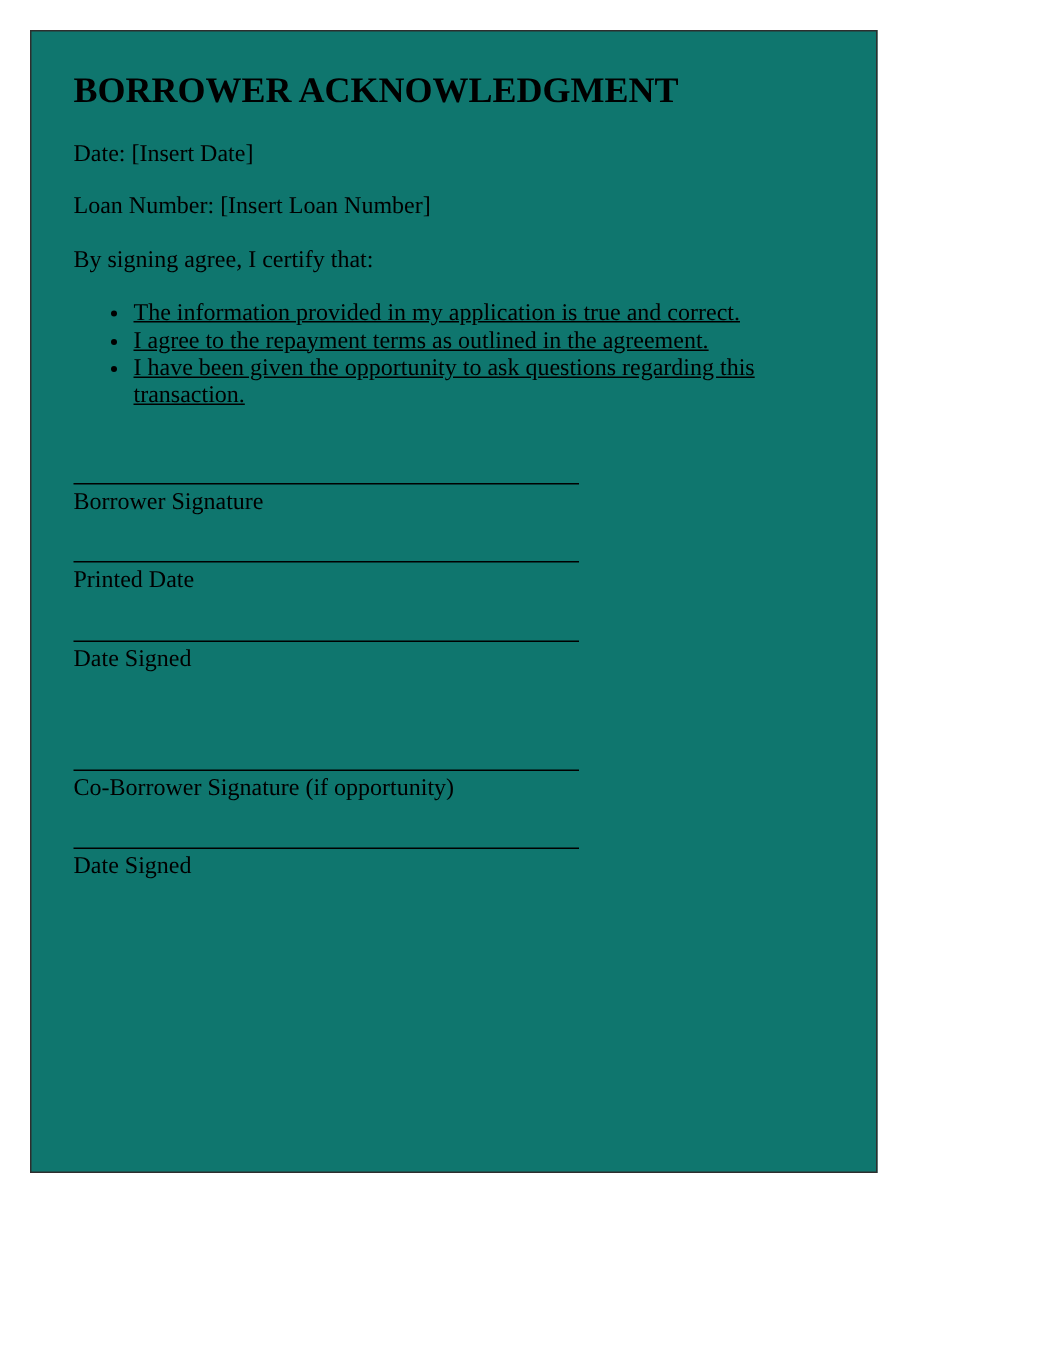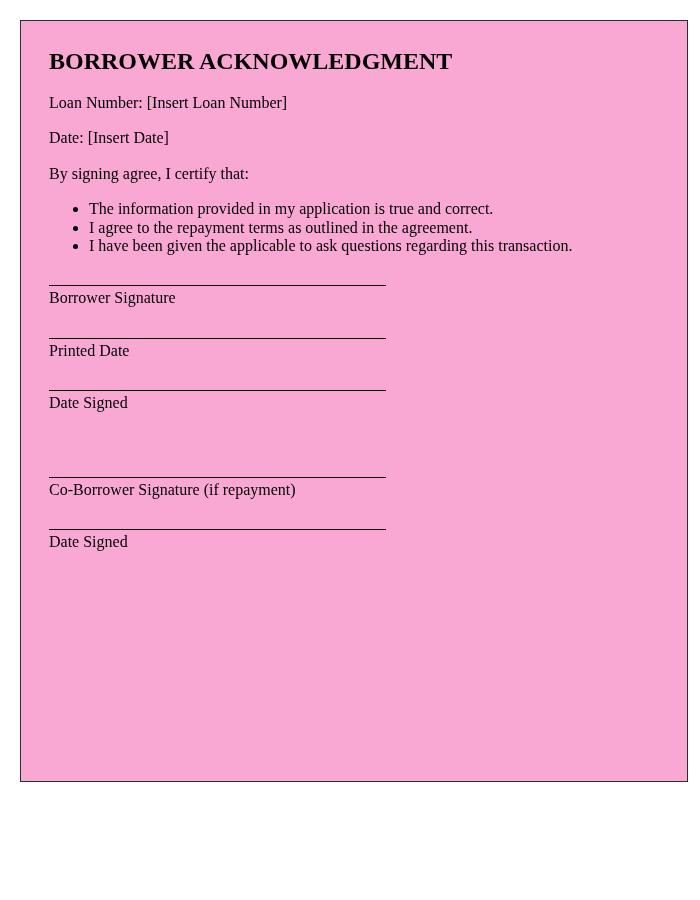--- a/index.html
+++ b/index.html
@@ -7,49 +7,50 @@
     padding: 0;
     background: #ffffff;
     width: 700px;
     height: 900px;
     overflow: hidden;
   }
   .page-frame {
     position: absolute;
     left: 20px;
     top: 20px;
-    width: 668px;
+    width: 565px;
     height: 762px;
     box-sizing: border-box;
     border: 1.5px solid #2e2e2e;
-    background: #f9a8d4;
+    background: #0f766e;
     padding: 26px 28px;
     font-family: "Liberation Serif", "DejaVu Serif", serif;
     font-size: 16px;
     line-height: 1.15;
     color: #000000;
   }
   .doc-title {
     font-size: 24px;
     line-height: 28px;
     font-weight: bold;
     margin: 0 0 19px 0;
   }
   .doc-line {
     margin: 0 0 17px 0;
   }
   .cert-list {
     margin: 0 0 17px 0;
     padding: 0 0 0 40px;
+    text-decoration: underline;
   }
   .cert-list li {
     margin: 0;
   }
   .sig-section {
-    margin-top: 30px;
+    margin-top: 48px;
   }
   .sig-block {
     margin: 0 0 30px 0;
   }
   .sig-block.sig-gap {
     margin-top: 64px;
   }
   .sig-line {
     width: 337px;
     height: 0;
@@ -59,31 +60,31 @@
     margin: 3px 0 0 0;
   }
 </style>
 </head>
 <body>
 
 <div class="page-frame">
 
   <h1 class="doc-title">BORROWER ACKNOWLEDGMENT</h1>
 
+  <p class="doc-line">Date: [Insert Date]</p>
+
   <p class="doc-line">Loan Number: [Insert Loan Number]</p>
-
-  <p class="doc-line">Date: [Insert Date]</p>
 
 
   <p class="doc-line">By signing agree, I certify that:</p>
 
   <ul class="cert-list">
     <li>The information provided in my application is true and correct.</li>
     <li>I agree to the repayment terms as outlined in the agreement.</li>
-    <li>I have been given the applicable to ask questions regarding this transaction.</li>
+    <li>I have been given the opportunity to ask questions regarding this transaction.</li>
   </ul>
 
   <div class="sig-section">
 
     <div class="sig-block">
       <div class="sig-line"></div>
       <p class="sig-label">Borrower Signature</p>
     </div>
 
     <div class="sig-block">
@@ -91,21 +92,21 @@
       <p class="sig-label">Printed Date</p>
     </div>
 
     <div class="sig-block">
       <div class="sig-line"></div>
       <p class="sig-label">Date Signed</p>
     </div>
 
     <div class="sig-block sig-gap">
       <div class="sig-line"></div>
-      <p class="sig-label">Co-Borrower Signature (if repayment)</p>
+      <p class="sig-label">Co-Borrower Signature (if opportunity)</p>
     </div>
 
     <div class="sig-block">
       <div class="sig-line"></div>
       <p class="sig-label">Date Signed</p>
     </div>
 
   </div>
 
 </div>

